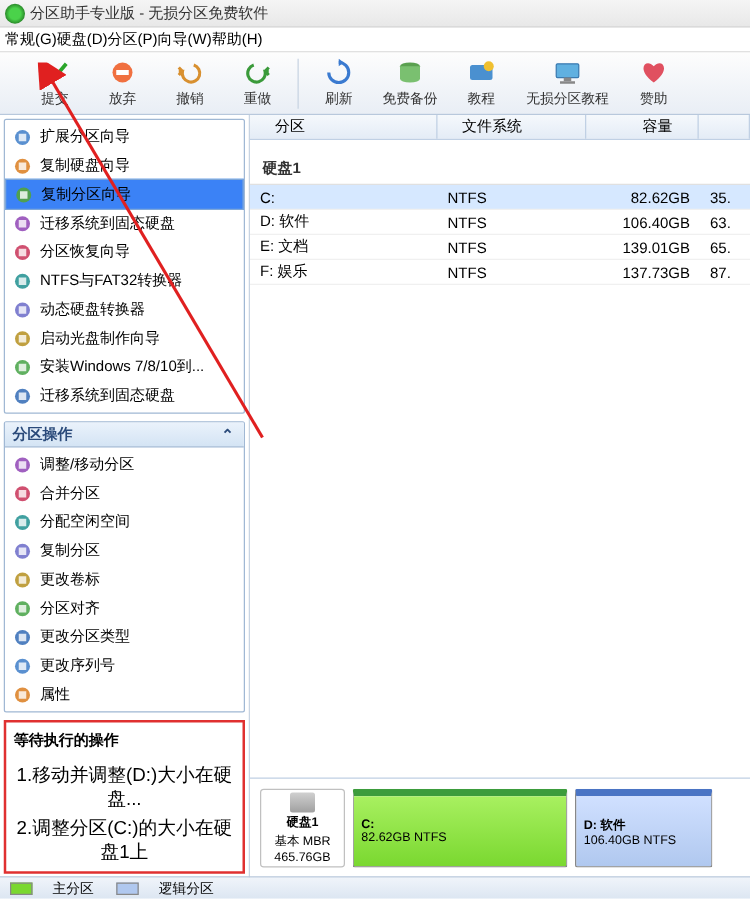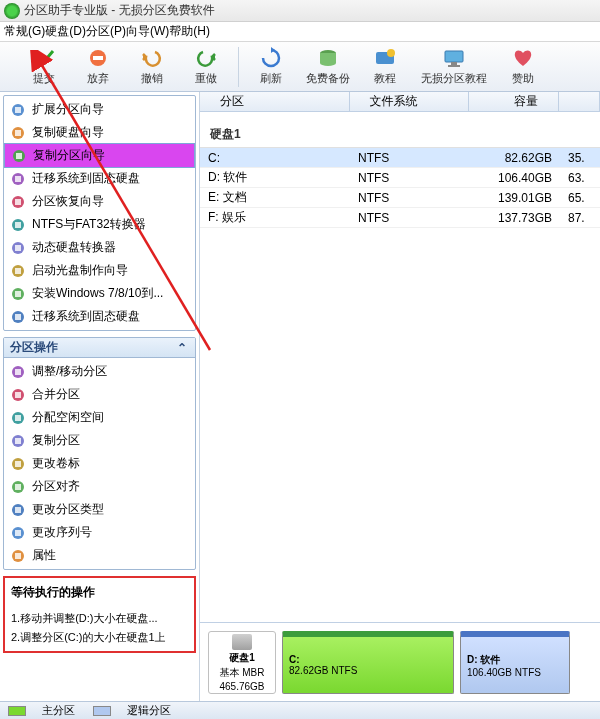--- a/index.html
+++ b/index.html
@@ -24,26 +24,26 @@
 
 .main { display: flex; height: 610px; }
 .leftcol { width: 200px; display: flex; flex-direction: column; border-right: 1px solid #c8d4e2; background: #fff; overflow: hidden; }
 .rightcol { flex: 1; display: flex; flex-direction: column; overflow: hidden; }
 
 
 .panel { border: 1px solid #a0b8d4; margin: 3px; border-radius: 2px; }
 .panel-hd { height: 20px; background: linear-gradient(#eaf2fb,#d4e4f4); border-bottom: 1px solid #a0b8d4; display: flex; align-items: center; justify-content: space-between; padding: 0 6px; font-weight: bold; color: #2a4a7a; }
 .panel-body { padding: 2px 0; }
 .op-item { display: flex; align-items: center; padding: 3px 6px; gap: 6px; cursor: pointer; }
-.op-item.selected { background: #d946ef; border: 1px solid #7da7d9; margin: -1px 0; }
+.op-item.selected { background: #3b82f6; border: 1px solid #7da7d9; margin: -1px 0; }
 .op-ic { width: 16px; height: 16px; flex-shrink: 0; }
 
 .pending { border: 2px solid #e03030; margin: 3px; padding: 4px; }
 .pending-hd { font-weight: bold; margin-bottom: 6px; padding: 2px; }
-.pending-item { padding: 2px 2px; font-size: 11px; }
+.pending-item { padding: 2px 2px; font-size: 15px; text-align: center; }
 
 
 .pt-head { height: 20px; background: linear-gradient(#f5f8fc,#e4ecf6); border-bottom: 1px solid #c0d0e4; display: flex; align-items: center; }
 .pt-head .col { padding: 0 20px; border-right: 1px solid #c0d0e4; height: 100%; display: flex; align-items: center; }
 .col-part { width: 150px; }
 .col-fs { width: 120px; }
 .col-cap { width: 90px; text-align: right; justify-content: flex-end; }
 .col-ex { flex: 1; }
 
 .disk-title { padding: 6px 10px 4px 10px; font-weight: bold; color: #333; border-bottom: 1px solid #e0e0e0; margin-top: 8px; }

